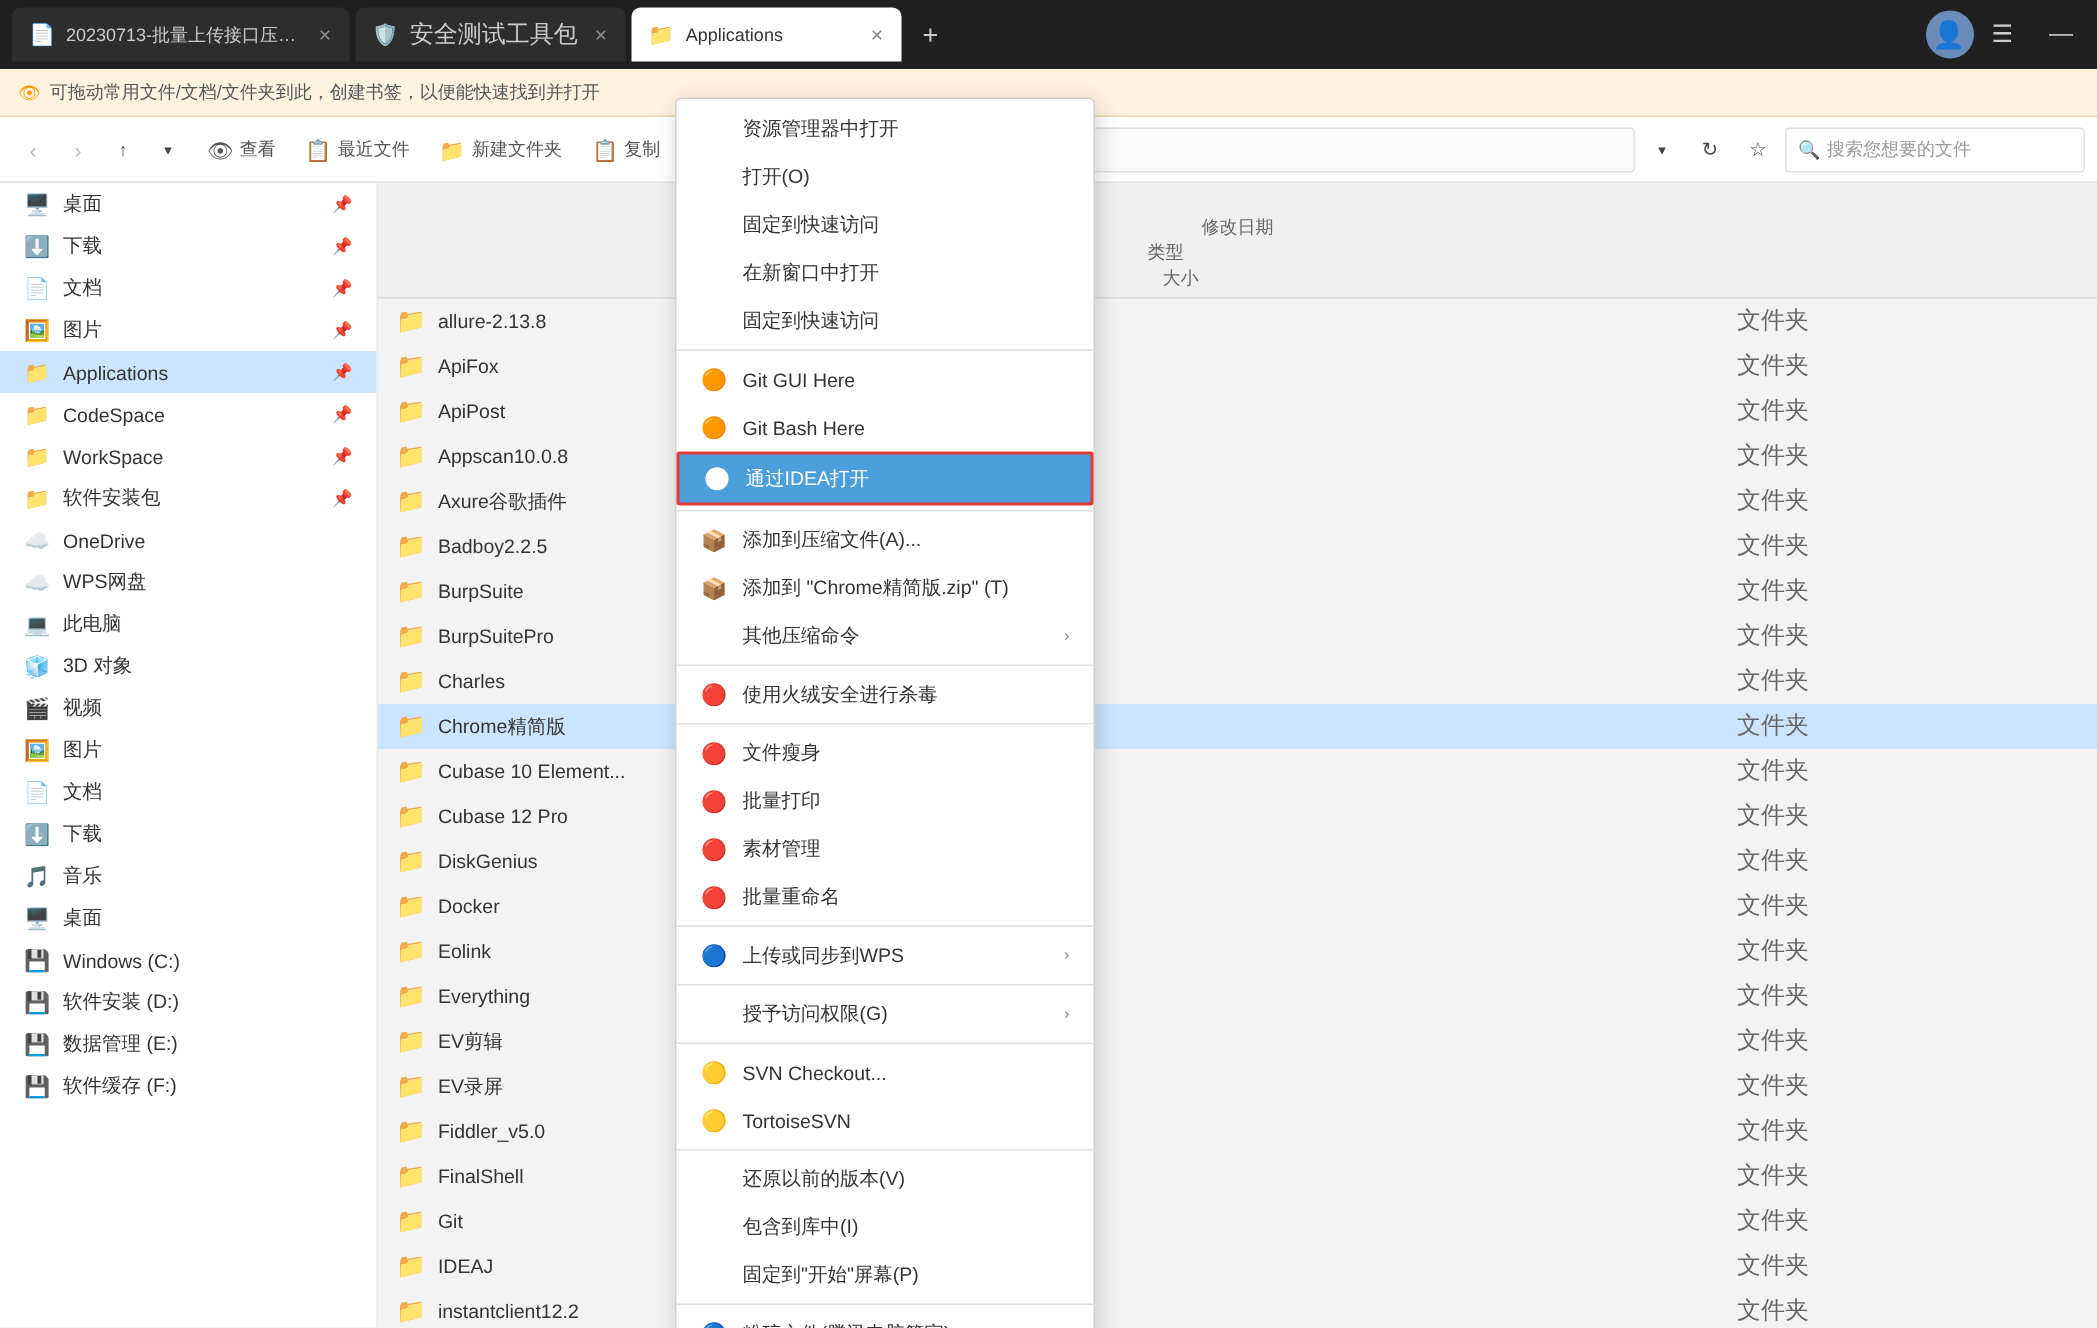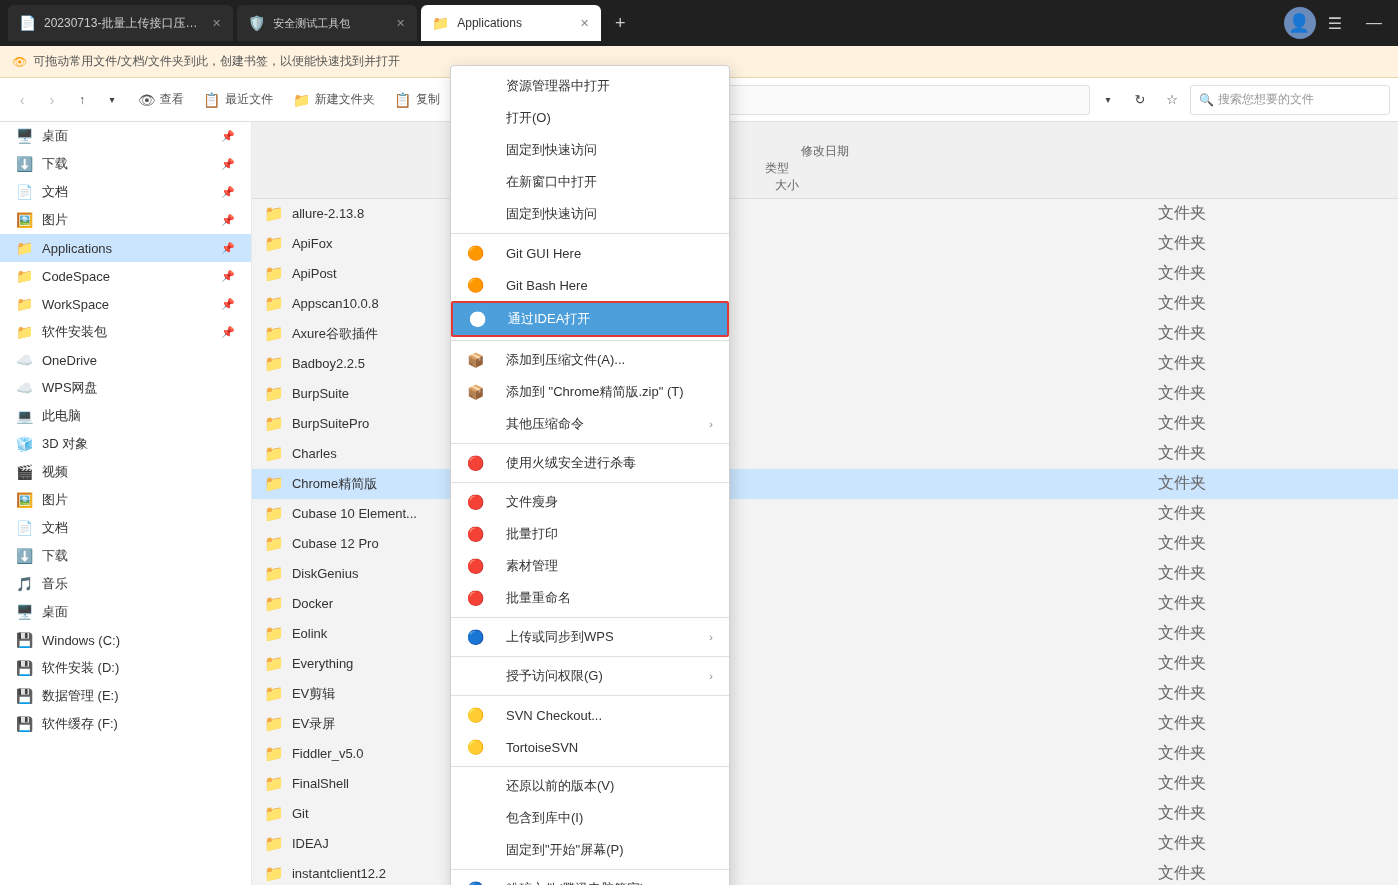--- a/index.html
+++ b/index.html
@@ -101,21 +101,21 @@
       position: fixed; top: 0; left: 0; width: 100%; height: 100%;
       z-index: 1000; pointer-events: none;
     }
     .context-menu {
       position: absolute; left: 450px; top: 65px;
       background: #ffffff; border: 1px solid #d0d0d0; border-radius: 4px;
       box-shadow: 2px 4px 16px rgba(0,0,0,0.18); min-width: 280px; padding: 4px 0;
       pointer-events: auto; font-size: 13px;
     }
     .ctx-item {
-      display: flex; align-items: center; padding: 7px 16px; gap: 21px;
+      display: flex; align-items: center; padding: 7px 16px; gap: 10px;
       cursor: pointer; color: #333; position: relative;
     }
     .ctx-item.highlighted { background: #4d9fdc; color: #fff; }
     .ctx-item.highlighted .ctx-icon { filter: brightness(10); }
     .ctx-item.red-border {
       border: 2px solid #e53935; border-radius: 2px;
       background: #4d9fdc; color: #fff;
     }
     .ctx-separator { height: 1px; background: #e0e0e0; margin: 3px 0; }
     .ctx-icon { width: 18px; height: 18px; display: flex; align-items: center; justify-content: center; font-size: 14px; flex-shrink: 0; }
@@ -131,21 +131,21 @@
 <div class="titlebar">
 
   <div class="titlebar-tab">
     <span class="tab-icon">📄</span>
     <span style="font-size:12px;max-width:160px;overflow:hidden;text-overflow:ellipsis;white-space:nowrap;">20230713-批量上传接口压测-高...</span>
     <span class="tab-close">✕</span>
   </div>
 
   <div class="titlebar-tab">
     <span class="tab-icon">🛡️</span>
-    <span style="font-size:11px;max-width:140px;overflow:hidden;text-overflow:ellipsis;white-space:nowrap;">安全测试工具包</span>
+    <span style="font-size:16px;max-width:140px;overflow:hidden;text-overflow:ellipsis;white-space:nowrap;">安全测试工具包</span>
     <span class="tab-close">✕</span>
   </div>
 
   <div class="titlebar-tab active">
     <span class="tab-icon">📁</span>
     <span style="font-size:12px;">Applications</span>
     <span class="tab-close">✕</span>
   </div>
   <div class="titlebar-new-tab">+</div>
   <div class="titlebar-spacer"></div>

